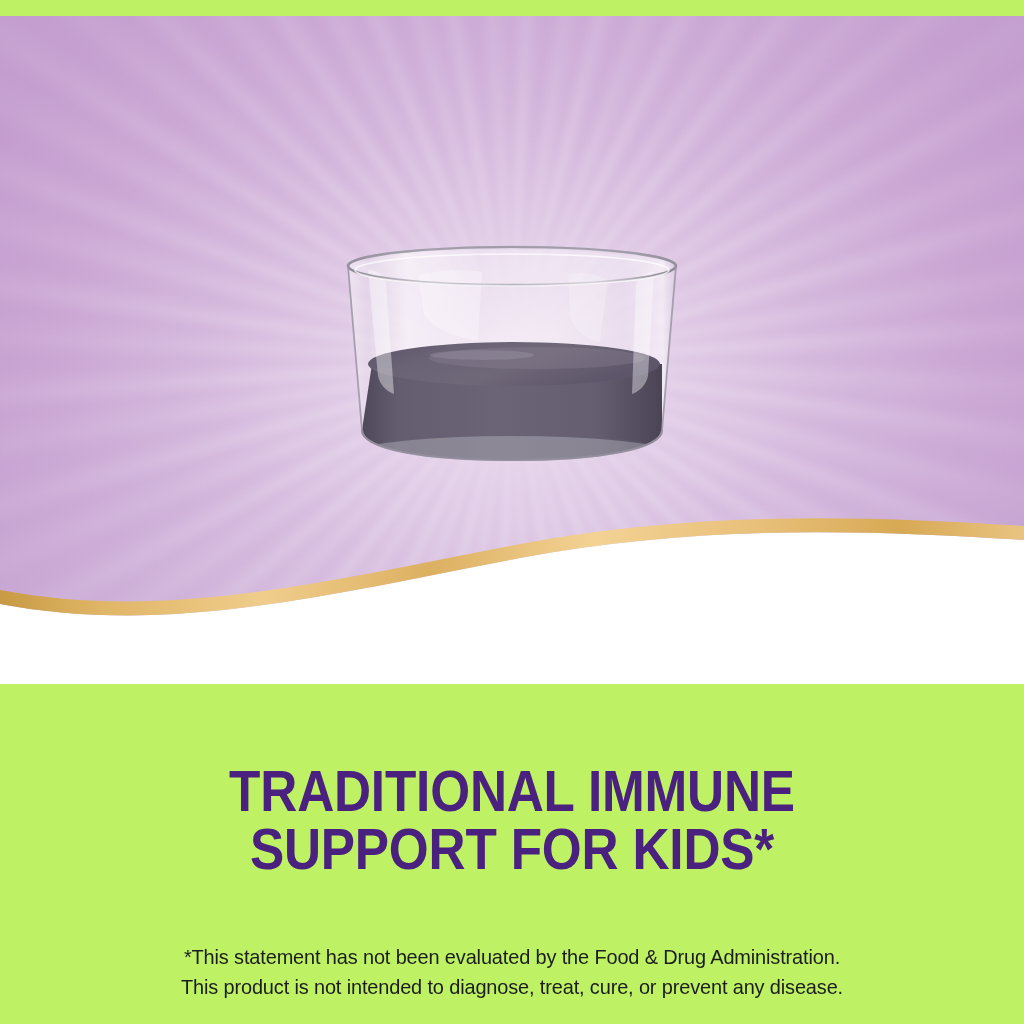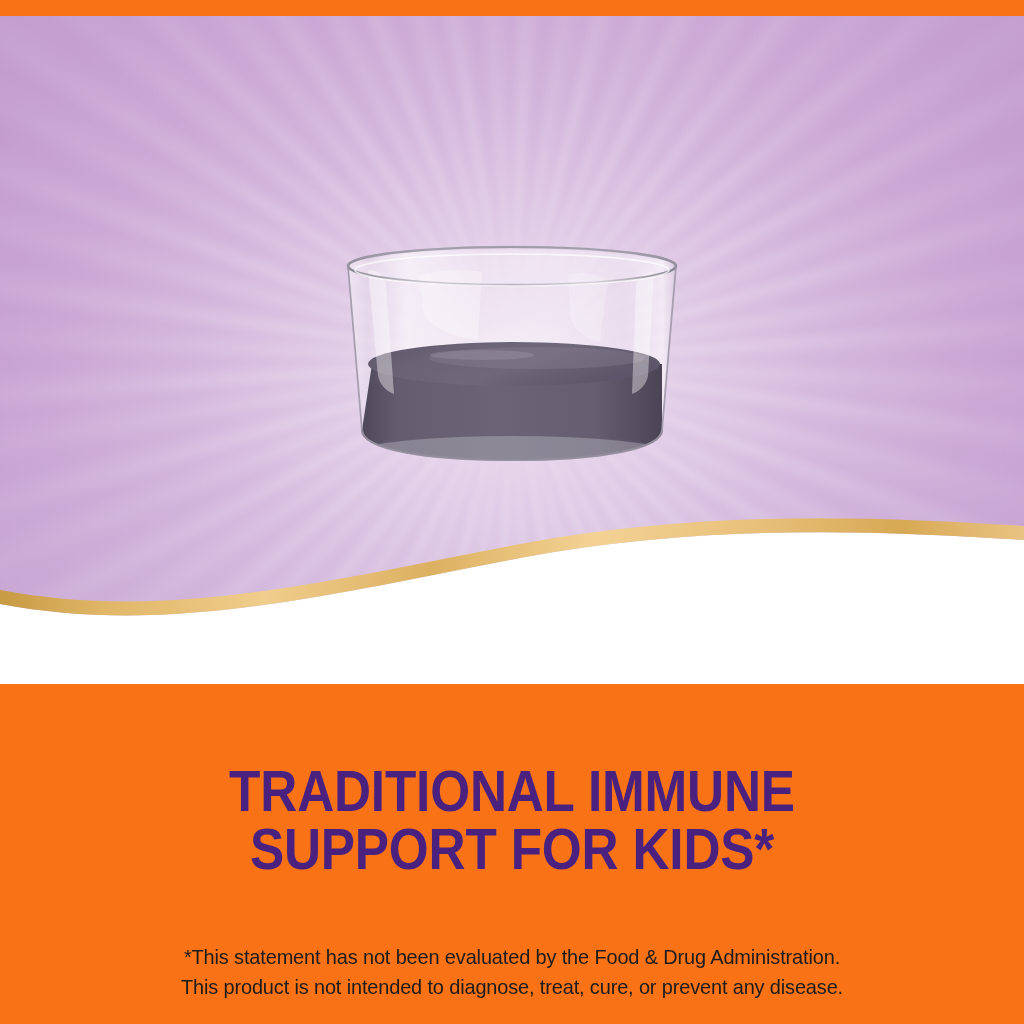--- a/index.html
+++ b/index.html
@@ -9,21 +9,21 @@
   }
   body {
     font-family: "Liberation Sans", sans-serif;
   }
 
   .page {
     position: relative;
     width: 1024px;
     height: 1024px;
     overflow: hidden;
-    background: #f97316;
+    background: #bef264;
   }
 
   
   .hero {
     position: absolute;
     left: 0;
     top: 16px;
     width: 1024px;
     height: 668px;
     overflow: hidden;

